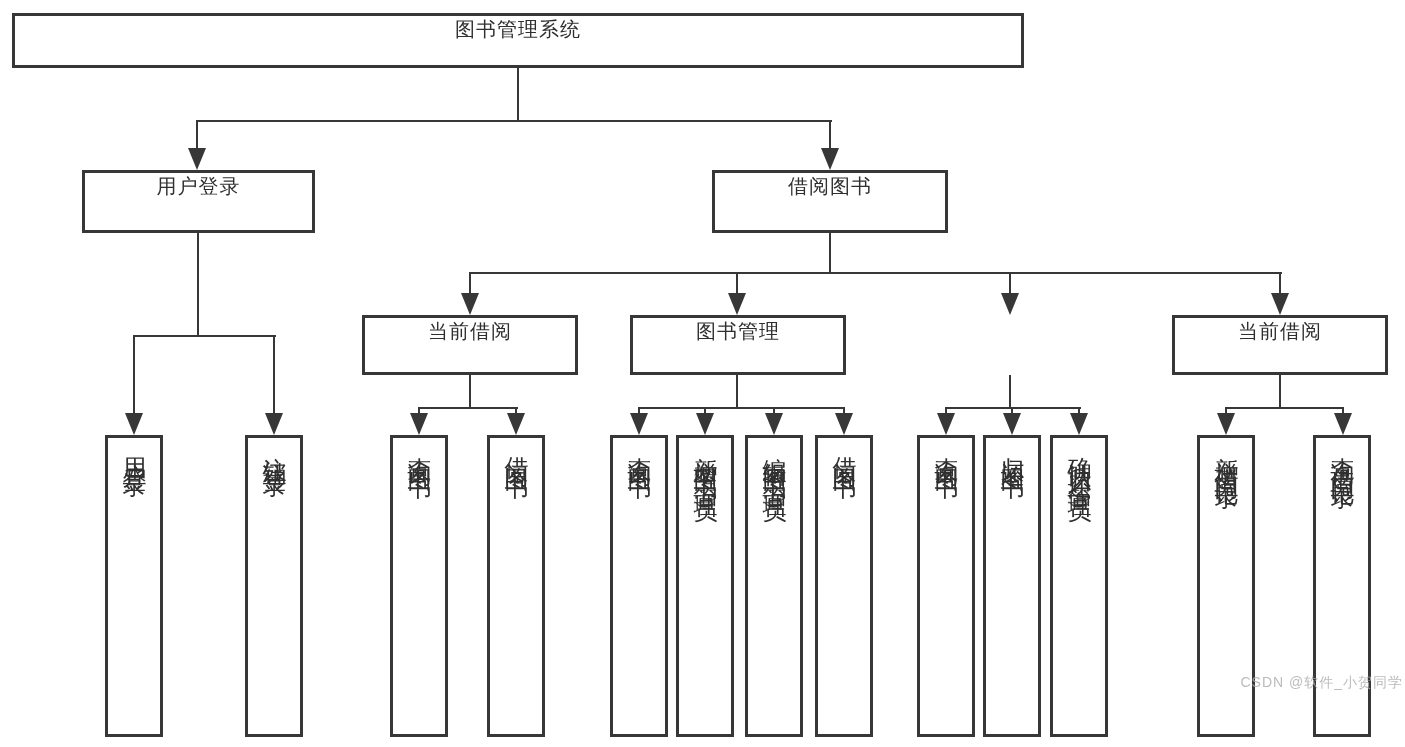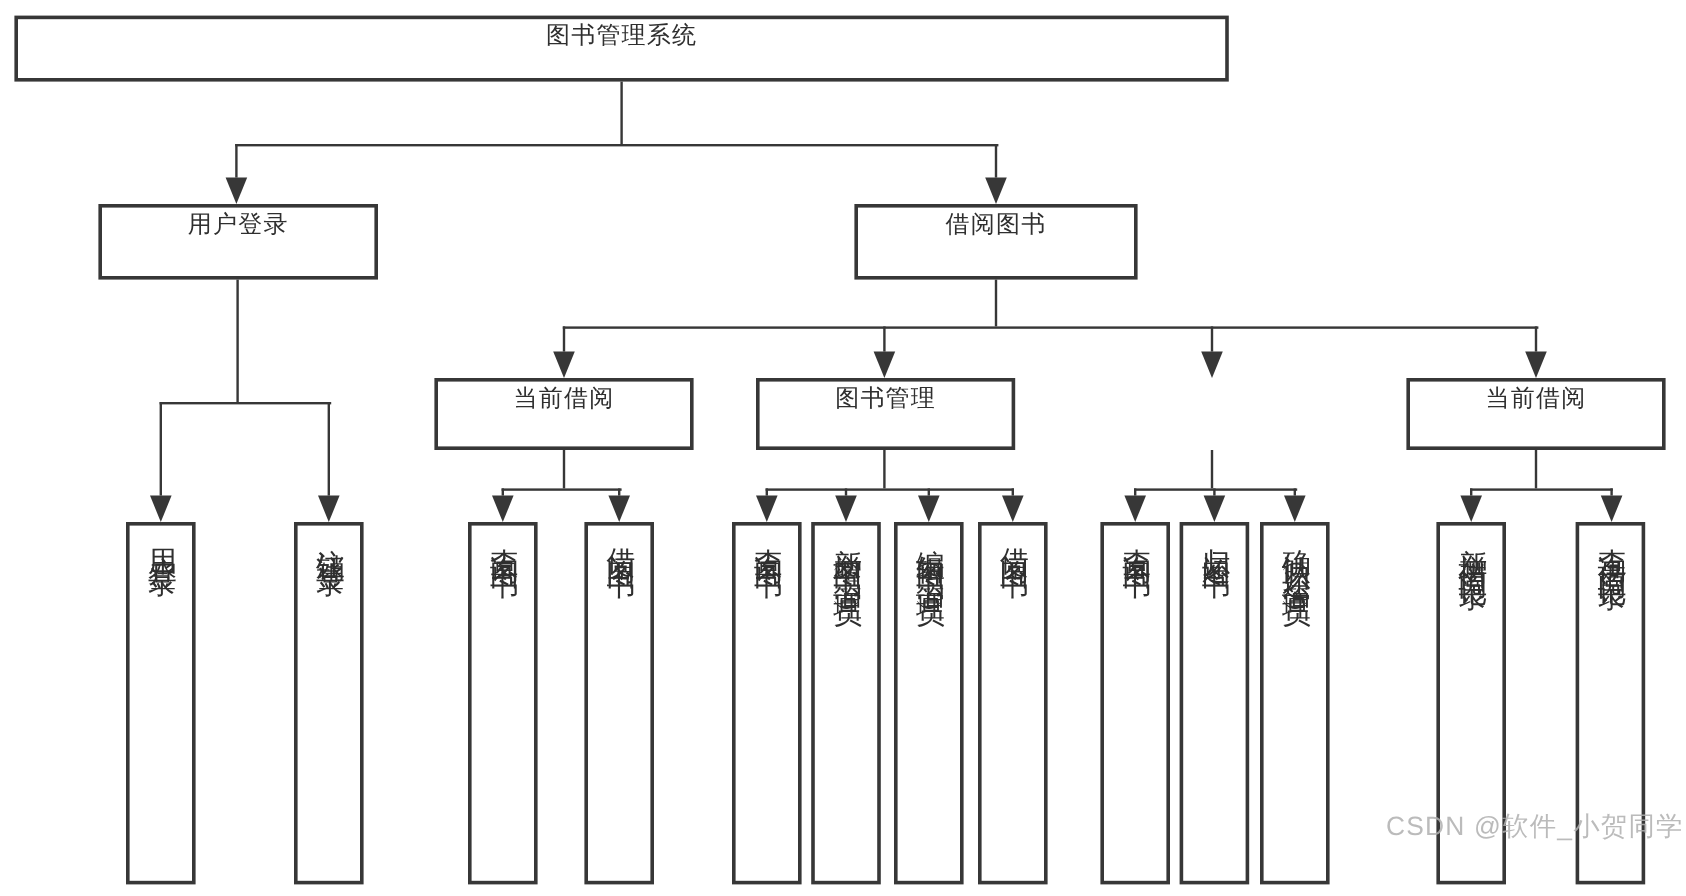--- a/index.html
+++ b/index.html
@@ -45,21 +45,21 @@
   .arrow{
     position:absolute;
     width:0;height:0;
     border-left:9px solid transparent;
     border-right:9px solid transparent;
     border-top:22px solid var(--line);
   }
   .watermark{
     position:absolute;
     top:674px;right:2px;
-    font-size:22px;
+    font-size:14px;
     color:var(--wm);
     opacity:.85;
     letter-spacing:1px;
     white-space:nowrap;
     z-index:5;
   }
 </style>
 </head>
 <body>
 

